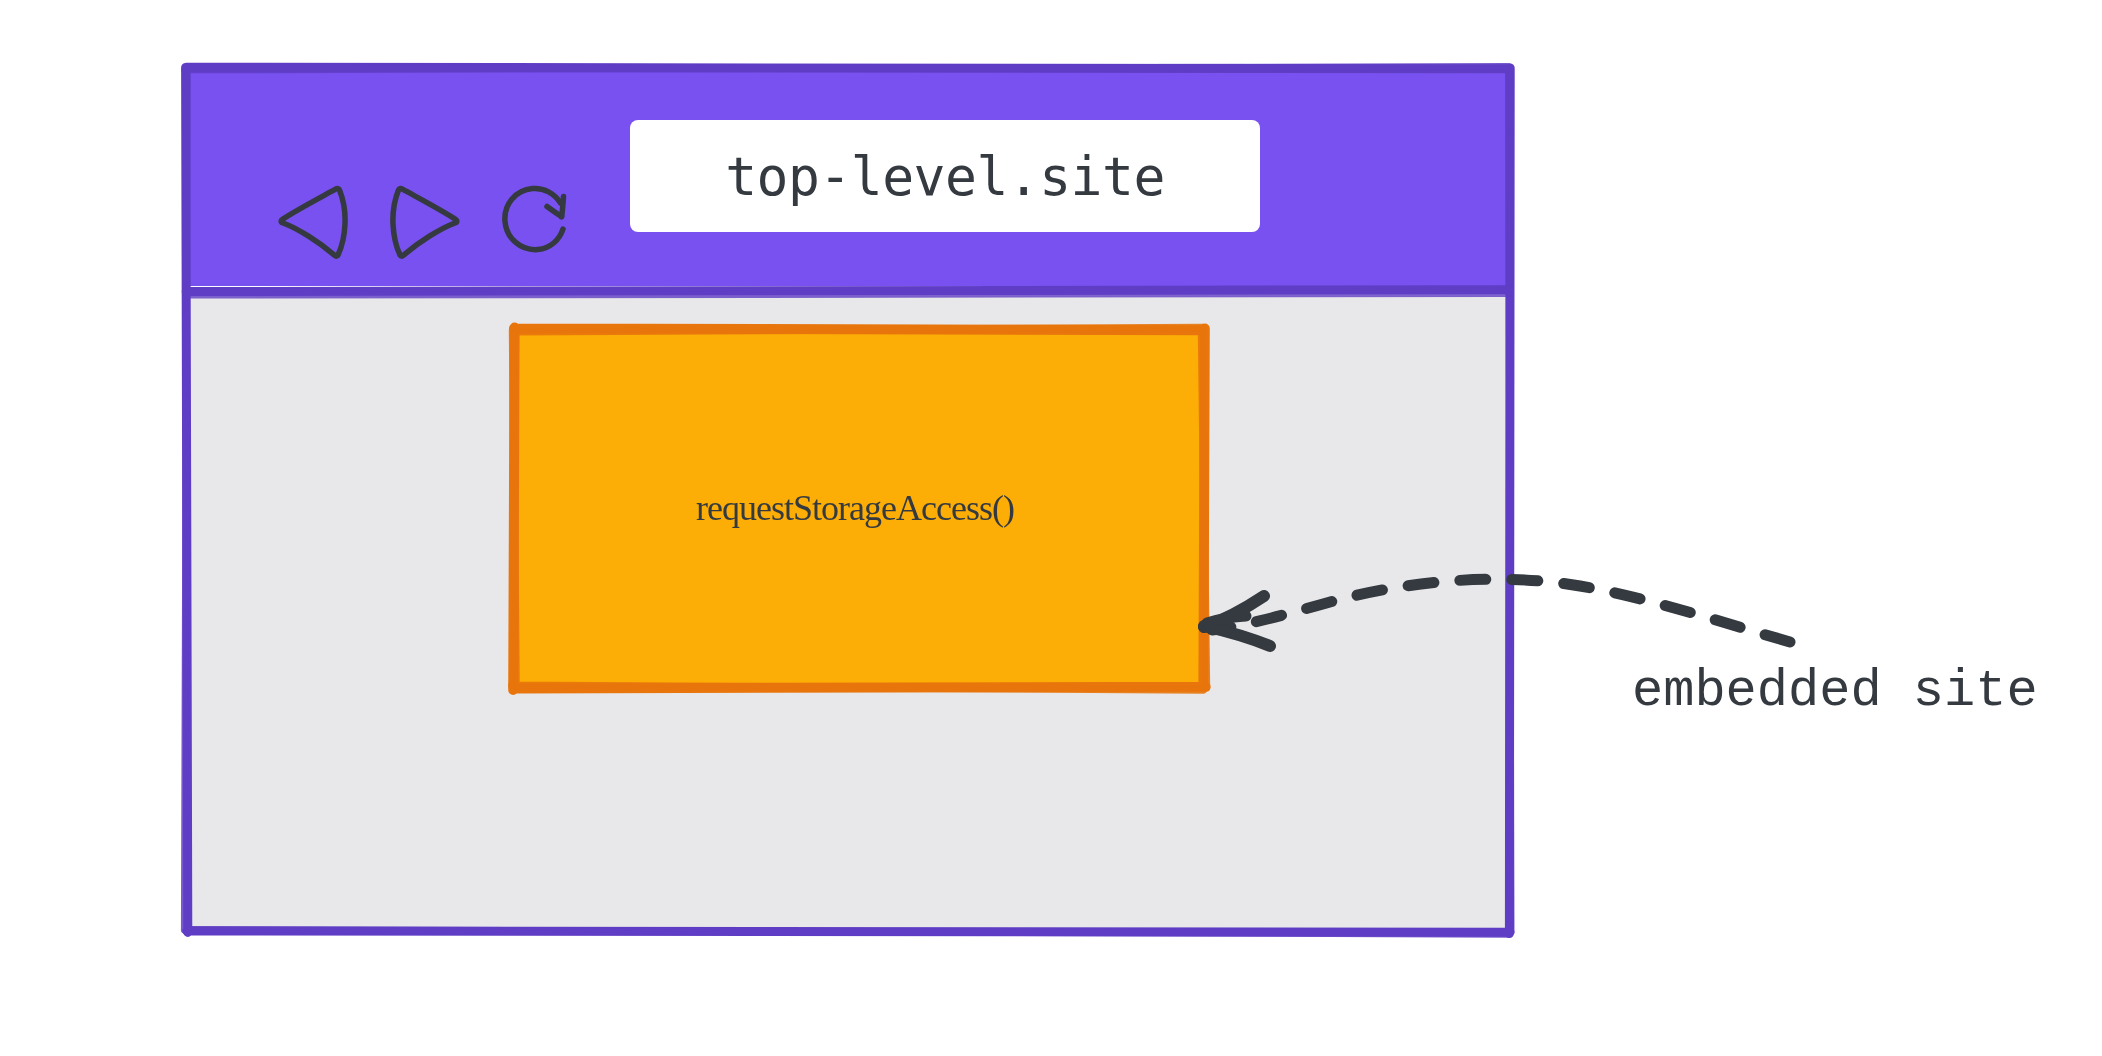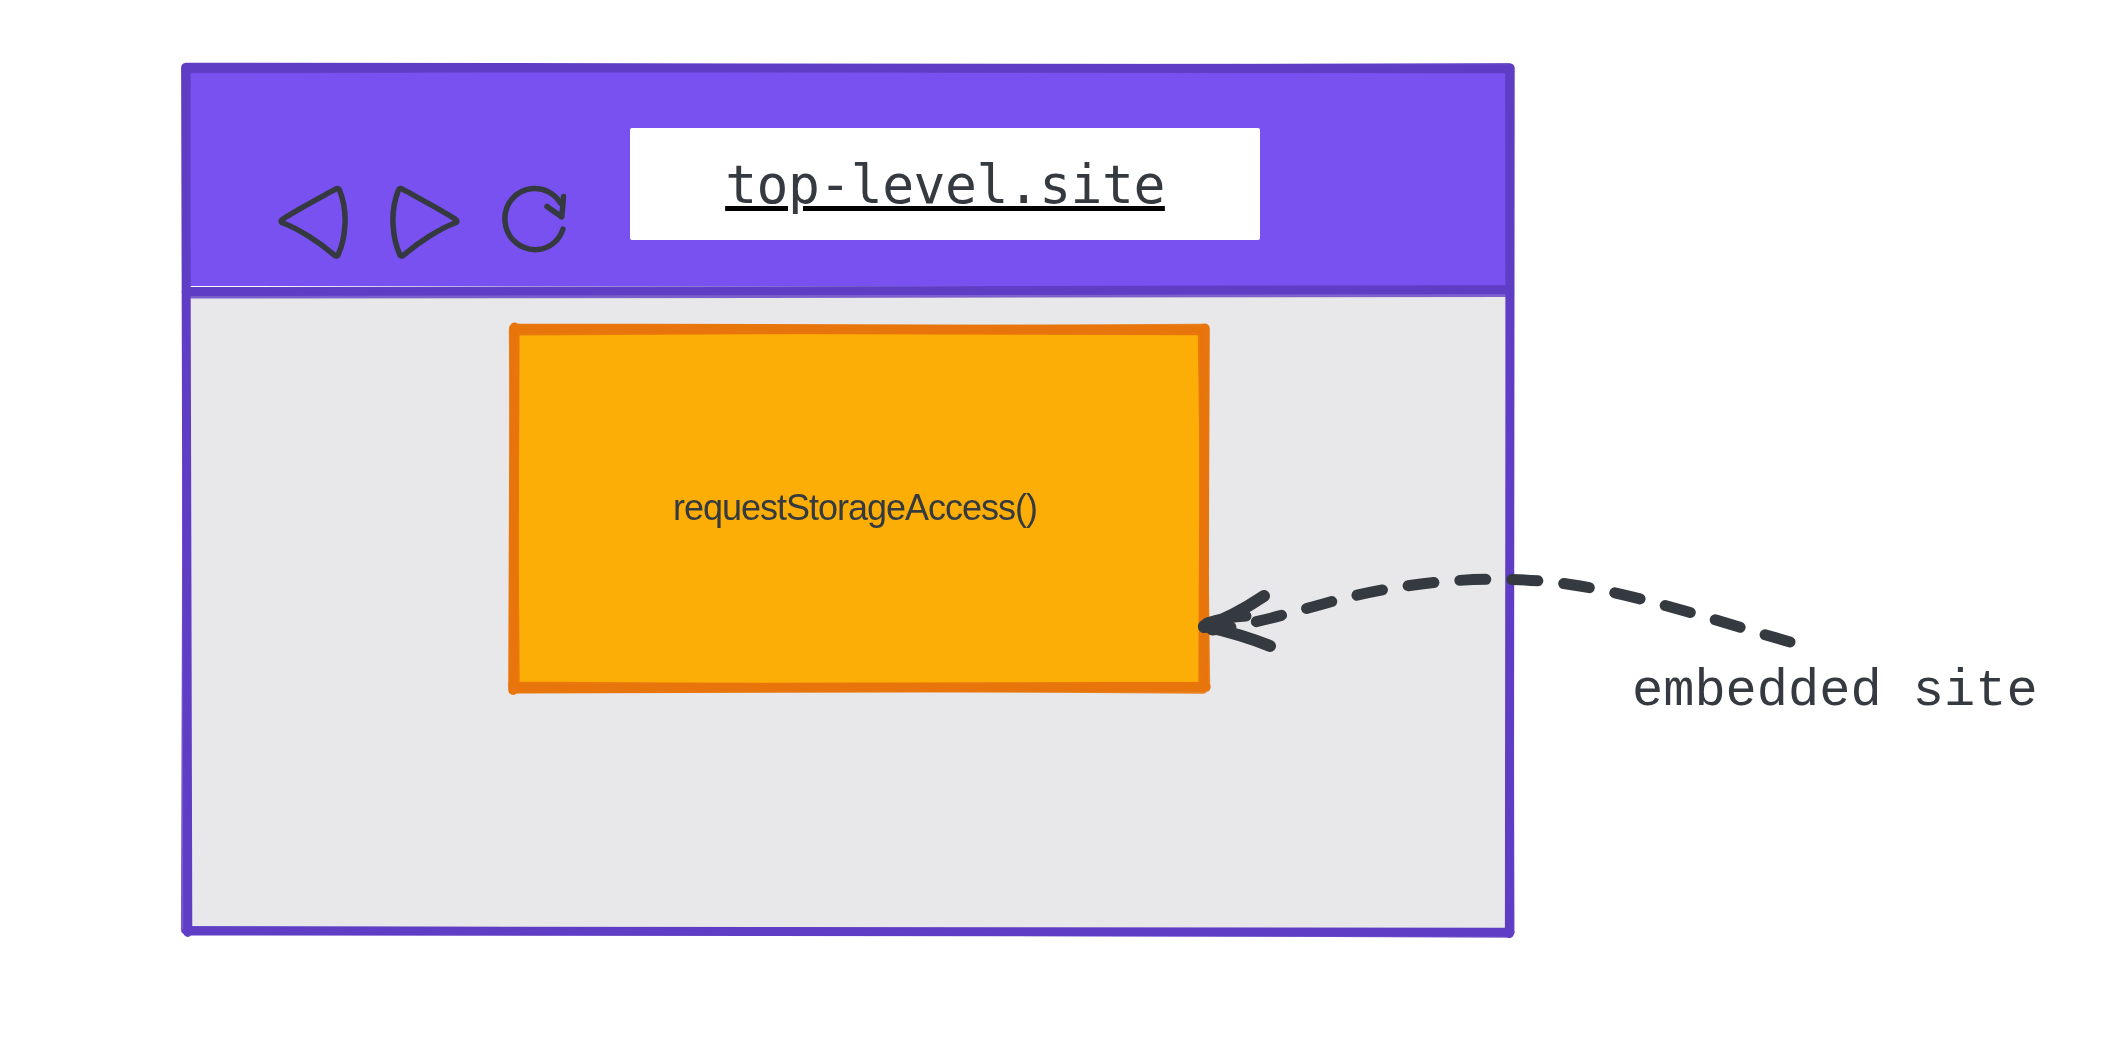--- a/index.html
+++ b/index.html
@@ -74,30 +74,29 @@
     align-items: center;
     justify-content: center;
     cursor: pointer;
   }
   .nav-btn svg { overflow: visible; display: block; }
 
   
   .url-bar {
     position: absolute;
     left: 444px;
-    top: 60px;
+    top: 52px;
     width: 630px;
     height: 112px;
     background: #ffffff;
-    border-radius: 2px;
+    border-radius: 8px;
     display: flex;
     align-items: center;
     justify-content: center;
     cursor: text;
-    text-decoration: underline;
   }
   .url-text {
     font-family: "DejaVu Sans Mono", monospace;
     font-size: 53px;
     letter-spacing: -0.5px;
     color: #343A40;
     white-space: nowrap;
   }
 
   
@@ -126,21 +125,21 @@
   }
   .embed-label {
     position: absolute;
     left: 0;
     top: 0;
     width: 688px;
     height: 356px;
     display: flex;
     align-items: center;
     justify-content: center;
-    font-family: Liberation Sans, sans-serif;
+    font-family: Liberation Serif, serif;
     font-size: 36px;
     letter-spacing: -1px;
     color: #343A40;
     white-space: nowrap;
     padding-right: 8px;
     box-sizing: border-box;
   }
 
   
   .annotation-arrow {

